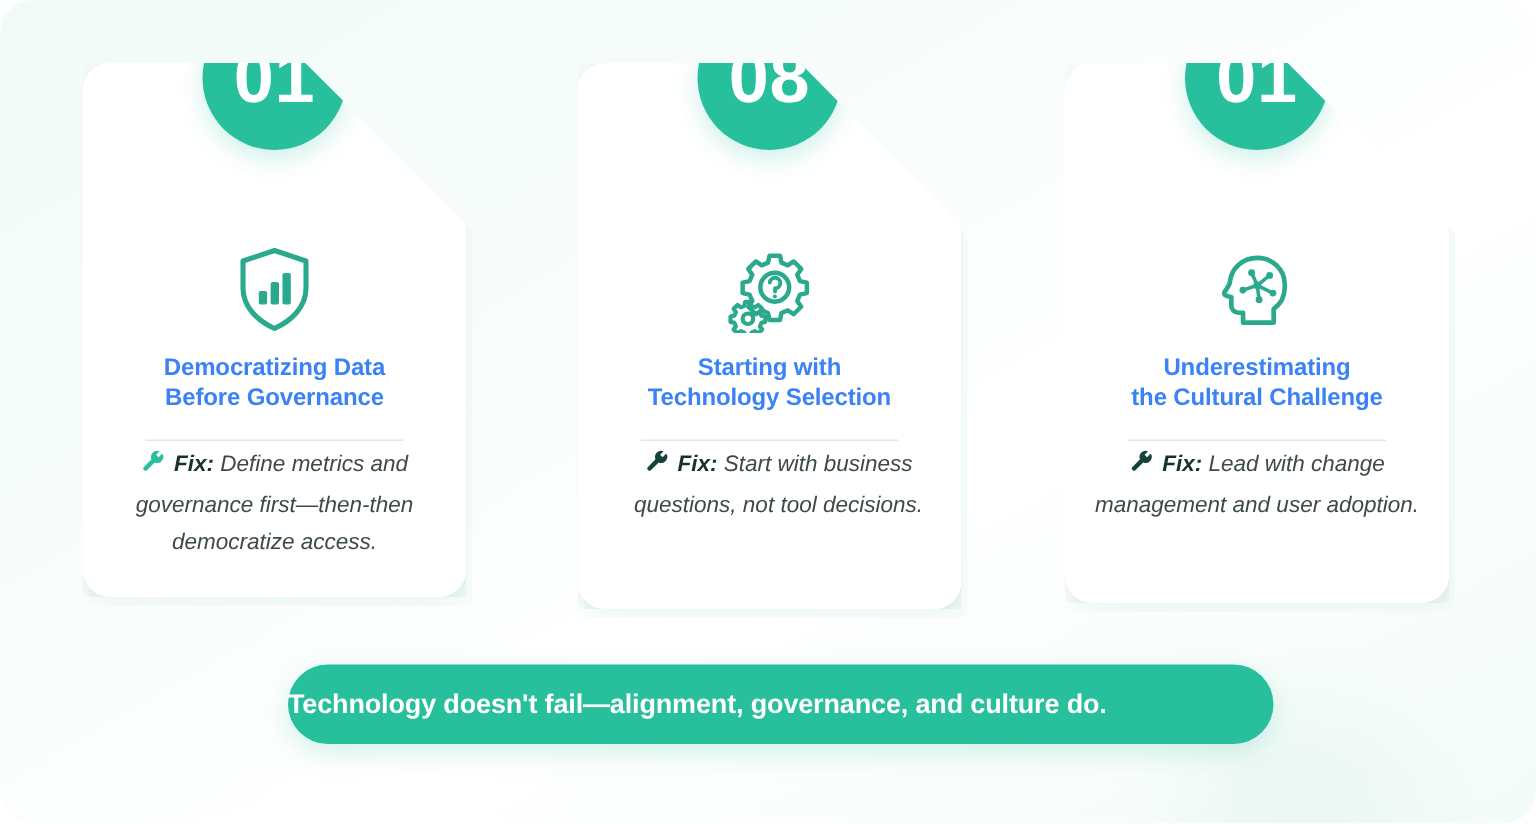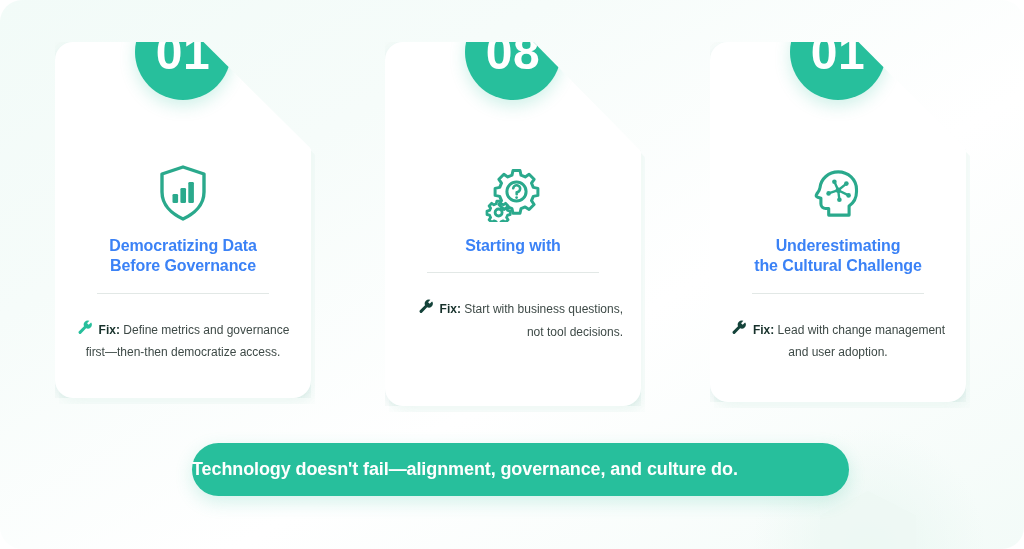--- a/index.html
+++ b/index.html
@@ -126,27 +126,28 @@
   }
 
   .divider {
     margin: 16px auto 0;
     width: 78%;
     height: 1px;
     background: #e2e8e6;
   }
 
   .fix {
-    margin-top: 26px;
-    font-size: 12px;
+    margin-top: 4px;
+    font-size: 15px;
     line-height: 1.62;
     color: #3e4a47;
     text-align: center;
-  }
-  .fix.left { text-align: right; padding-left: 12px; }
+    font-style: italic;
+  }
+  .fix.left { text-align: center; padding-left: 12px; }
   .fix .wrench { display: inline-block; vertical-align: -3px; margin-right: 5px; }
   .fix b { font-weight: 700; color: #17312b; }
 
   
   .banner {
     position: absolute;
     left: 192px;
     top: 443px;
     width: 657px;
     height: 53px;
@@ -213,20 +214,21 @@
           <circle cx="33.5" cy="27.5" r="9.6"></circle>
           <path d="M30.2 24.3a3.5 3.5 0 1 1 3.5 3.9v2.1" stroke-width="2.6"></path>
           <circle cx="33.6" cy="33.6" r="1.35" fill="#2aa98c" stroke="none"></circle>
           <path d="M17.4 37.2h-3.6l-.6 2.6-2.3 1-2.2-1.5-2.6 2.6 1.5 2.2-1 2.3-2.6.6v3.6l2.6.6 1 2.3-1.5 2.2 2.6 2.6 2.2-1.5 2.3 1 .6 2.6h3.6l.6-2.6 2.3-1 2.2 1.5 2.6-2.6-1.5-2.2 1-2.3 2.6-.6v-3.6l-2.6-.6-1-2.3 1.5-2.2-2.6-2.6-2.2 1.5-2.3-1z" stroke-width="2.8"></path>
           <circle cx="15.6" cy="48.5" r="3.5" stroke-width="2.8"></circle>
         </svg>
       </div>
 
       <div class="card-title">
         <span>Starting with</span><br>
+        <span>Technology Selection</span>
       </div>
 
       <div class="divider"></div>
 
       <div class="fix left">
         <span class="wrench">
           <svg width="17" height="17" viewBox="0 0 24 24" fill="none">
             <path d="M20.5 4.2a5.8 5.8 0 0 1-7.6 7.6l-7.1 7.1a2.1 2.1 0 1 1-3-3l7.1-7.1A5.8 5.8 0 0 1 17.5 1.2l-3.3 3.3 2.3 2.3 3.3-3.3z" fill="#14433a"></path>
           </svg>
         </span><b>Fix:</b>

